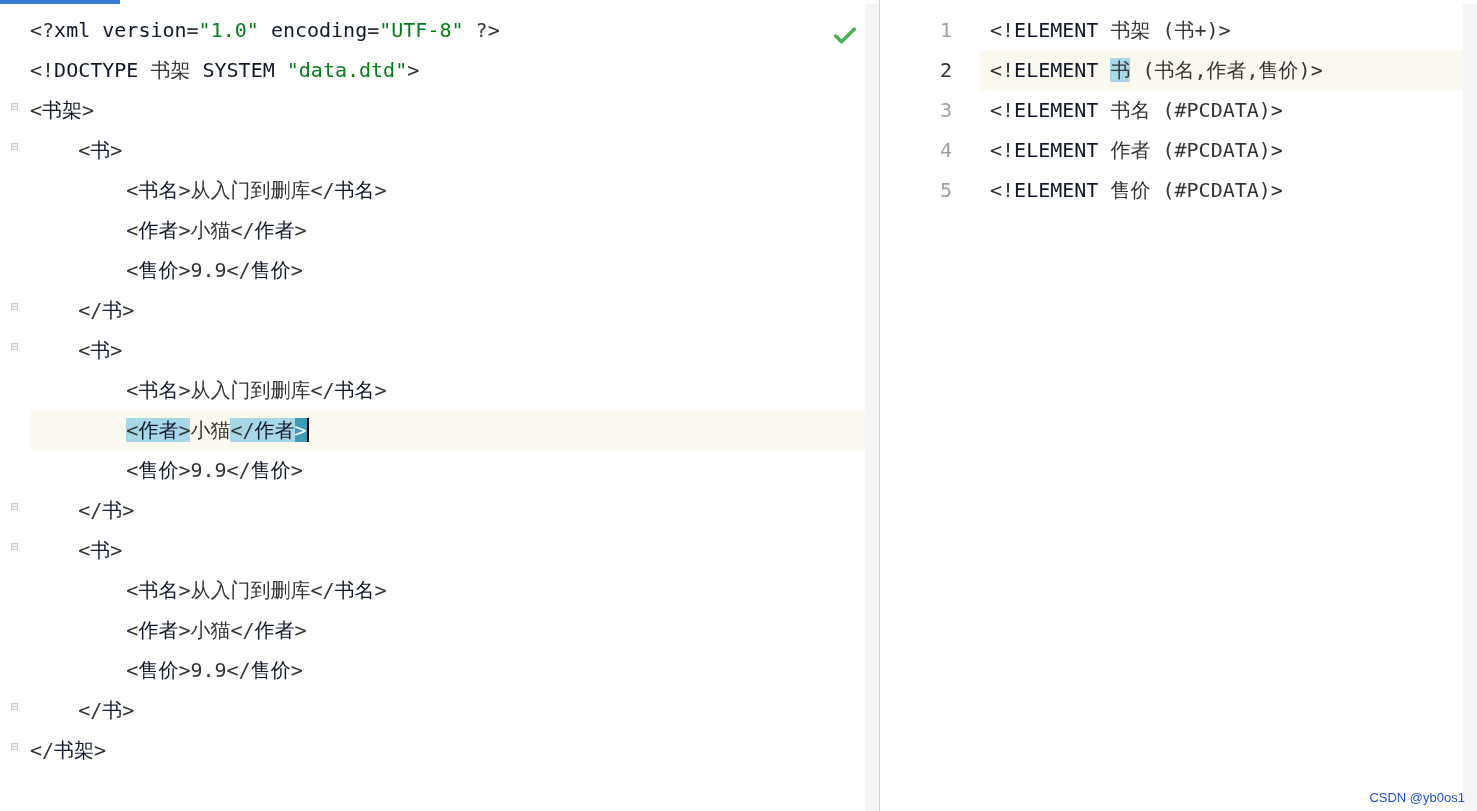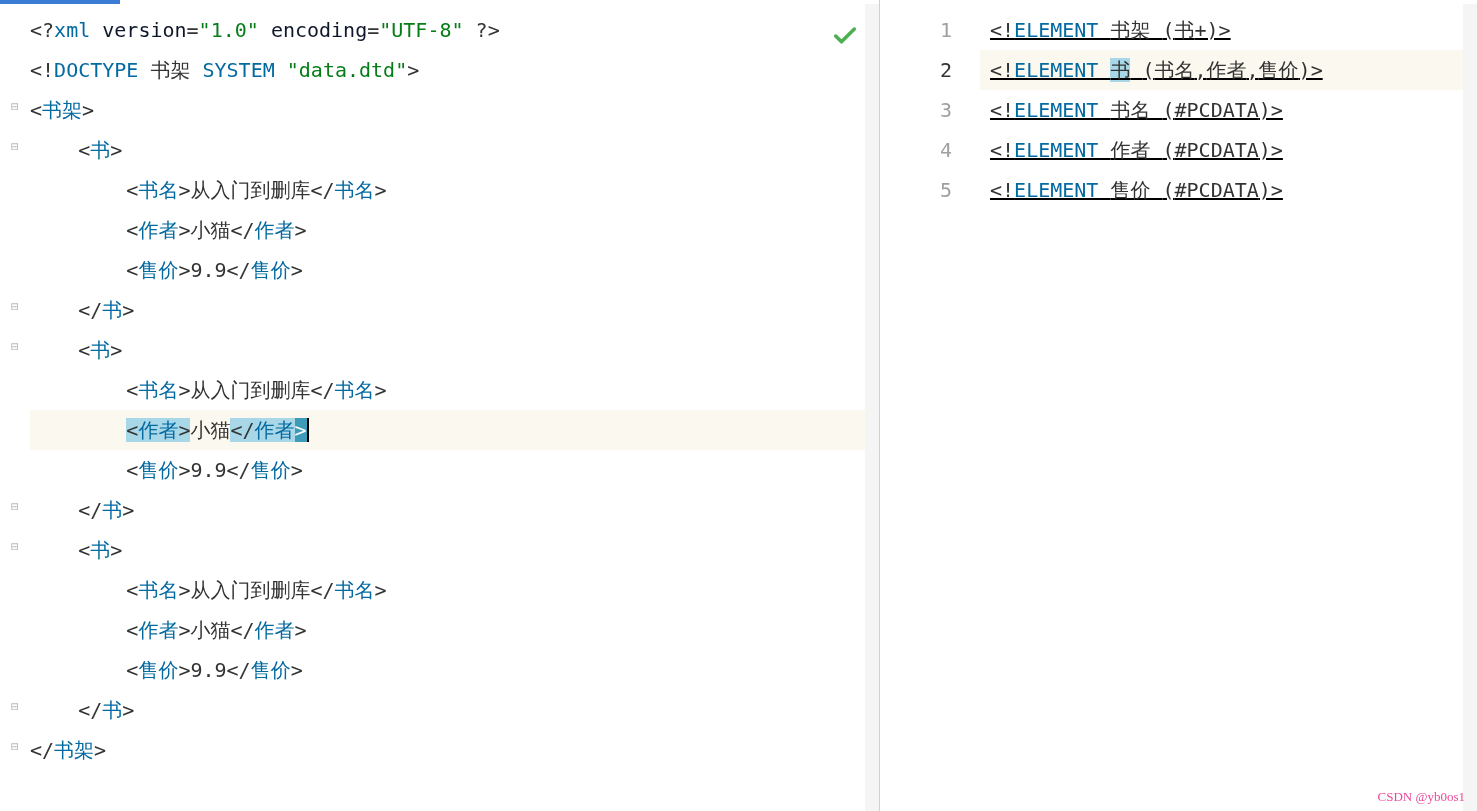--- a/index.html
+++ b/index.html
@@ -56,39 +56,38 @@
     line-height: 40px;
     white-space: pre;
   }
   .right-code-area {
     position: absolute;
     left: 110px;
     top: 10px;
     right: 16px;
     line-height: 40px;
     white-space: pre;
-    text-decoration: underline;
   }
   .right-gutter {
     position: absolute;
     left: 0;
     top: 10px;
     width: 100px;
     text-align: right;
     color: #a0a0a0;
     line-height: 40px;
     padding-right: 28px;
     background: #ffffff;
   }
   .right-gutter .ln { height: 40px; }
   .right-gutter .active { color: #333; }
   .line { height: 40px; position: relative; }
   .hl-line { background: #fbf8ef; }
   .punct { color: #333; }
-  .tag { color: #0369a1; font-weight: 500; }
+  .tag { color: #0f172a; font-weight: 500; }
   .str { color: #067d17; font-weight: 500; }
   .kw { color: #0f172a; }
   .txt { color: #333; }
   .sel-bg { background: #a8d8e8; }
   .sel-dark { background: #3e9bb8; color: #fff; }
   .cursor {
     display: inline-block;
     width: 2px;
     height: 24px;
     background: #000;
@@ -100,22 +99,22 @@
     top: 22px;
     right: 20px;
     color: #4caf50;
   }
   .check-icon svg { width: 28px; height: 28px; }
   .watermark {
     position: absolute;
     bottom: 6px;
     right: 12px;
     font-size: 13px;
-    color: #ec4899;
-    font-family: Liberation Serif, serif;
+    color: #1d4ed8;
+    font-family: Liberation Sans, sans-serif;
   }
   .scrollbar-track {
     position: absolute;
     right: 0;
     top: 4px;
     width: 14px;
     height: calc(100% - 4px);
     background: #f5f5f5;
   }
   .right-active-bg {

